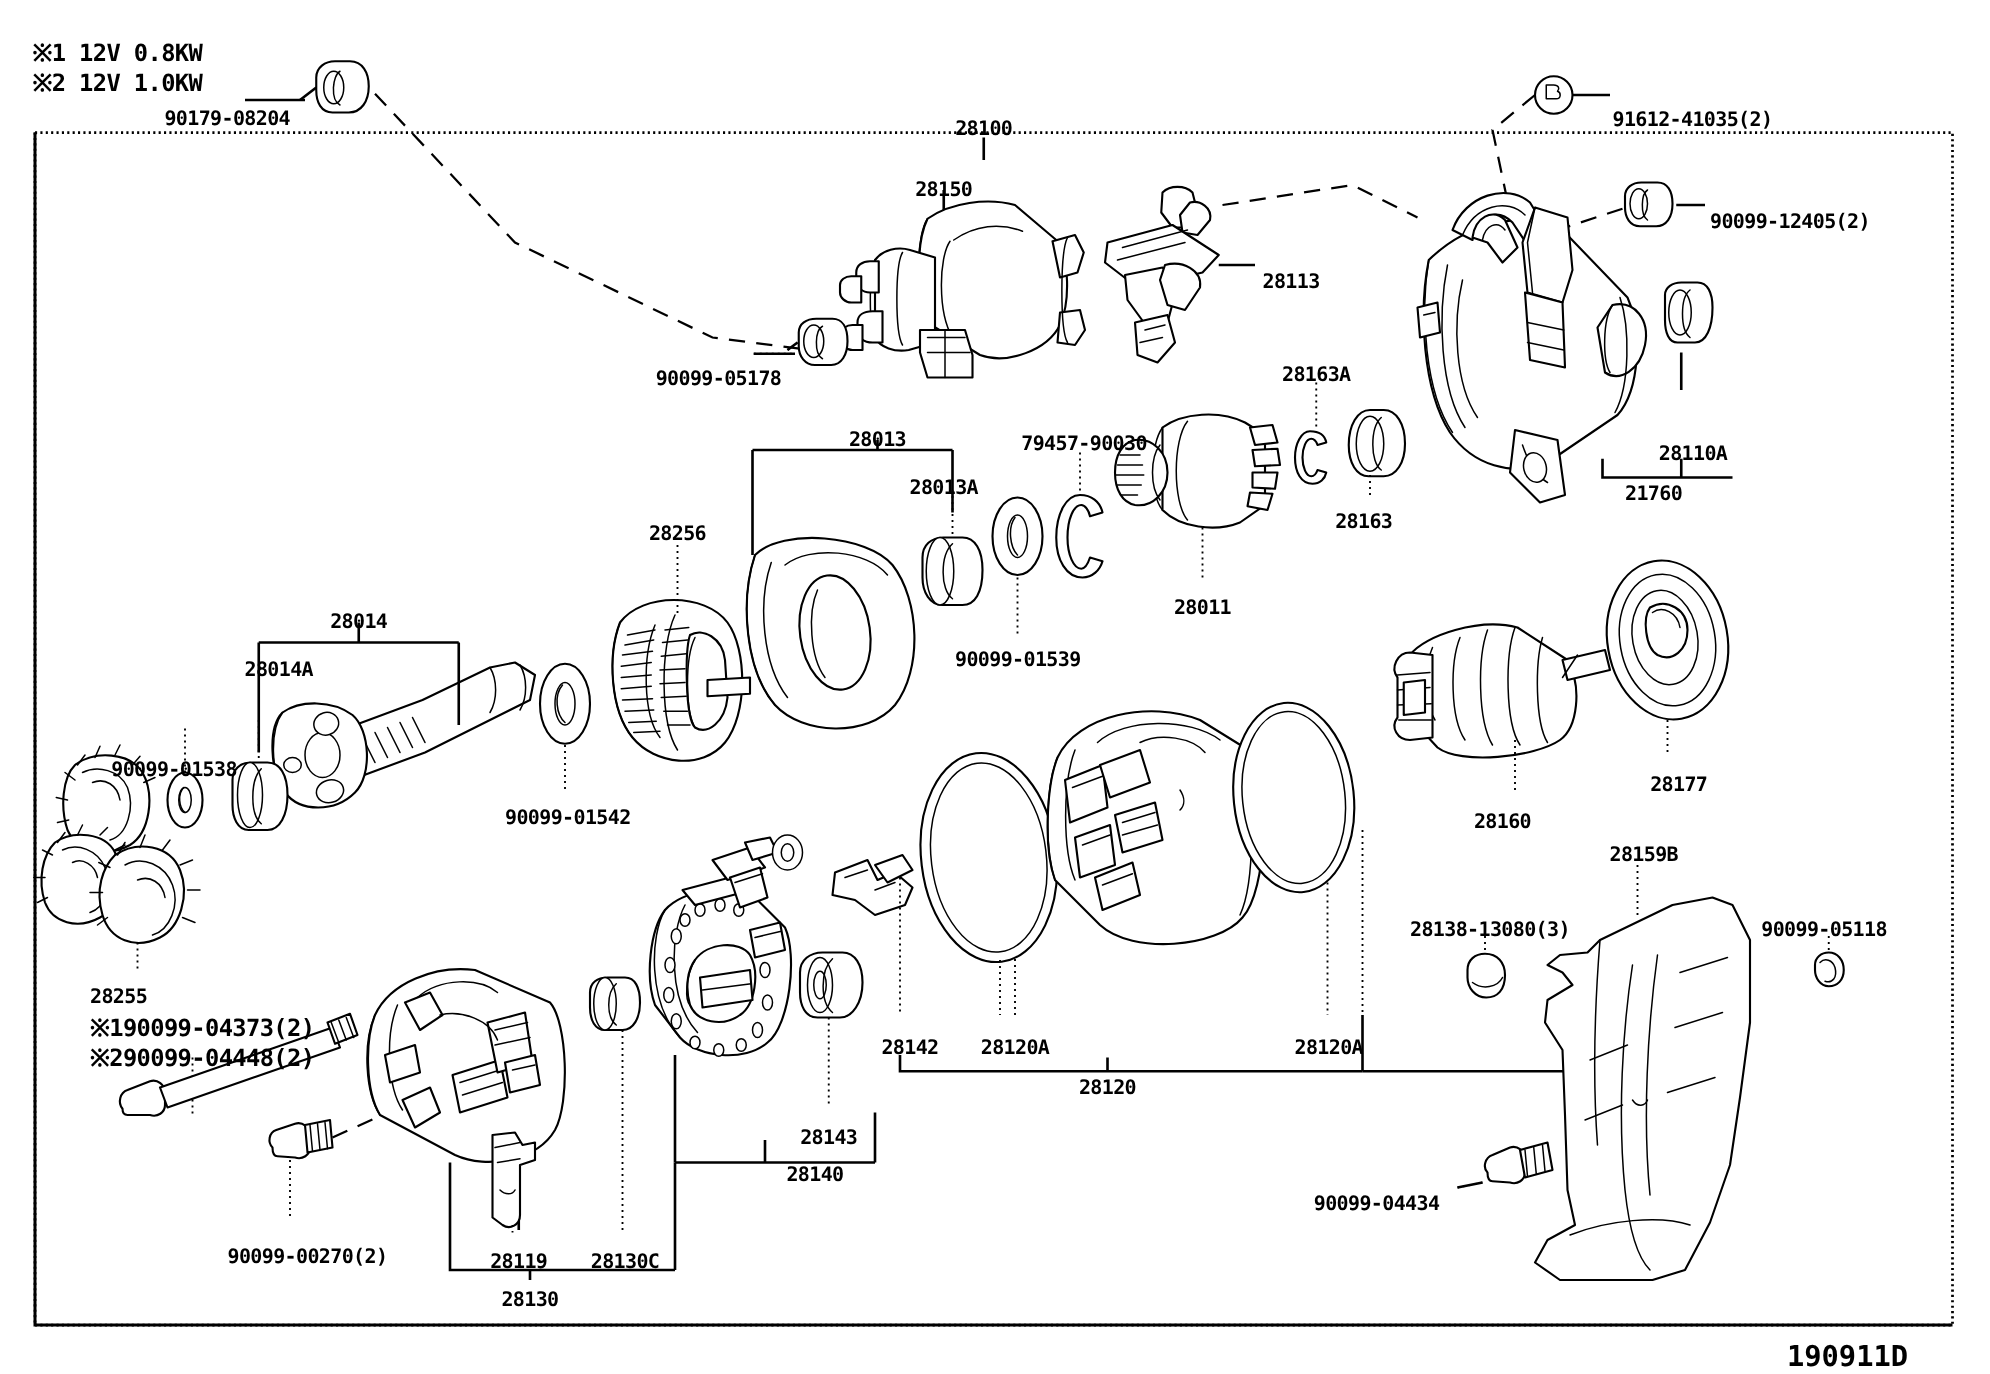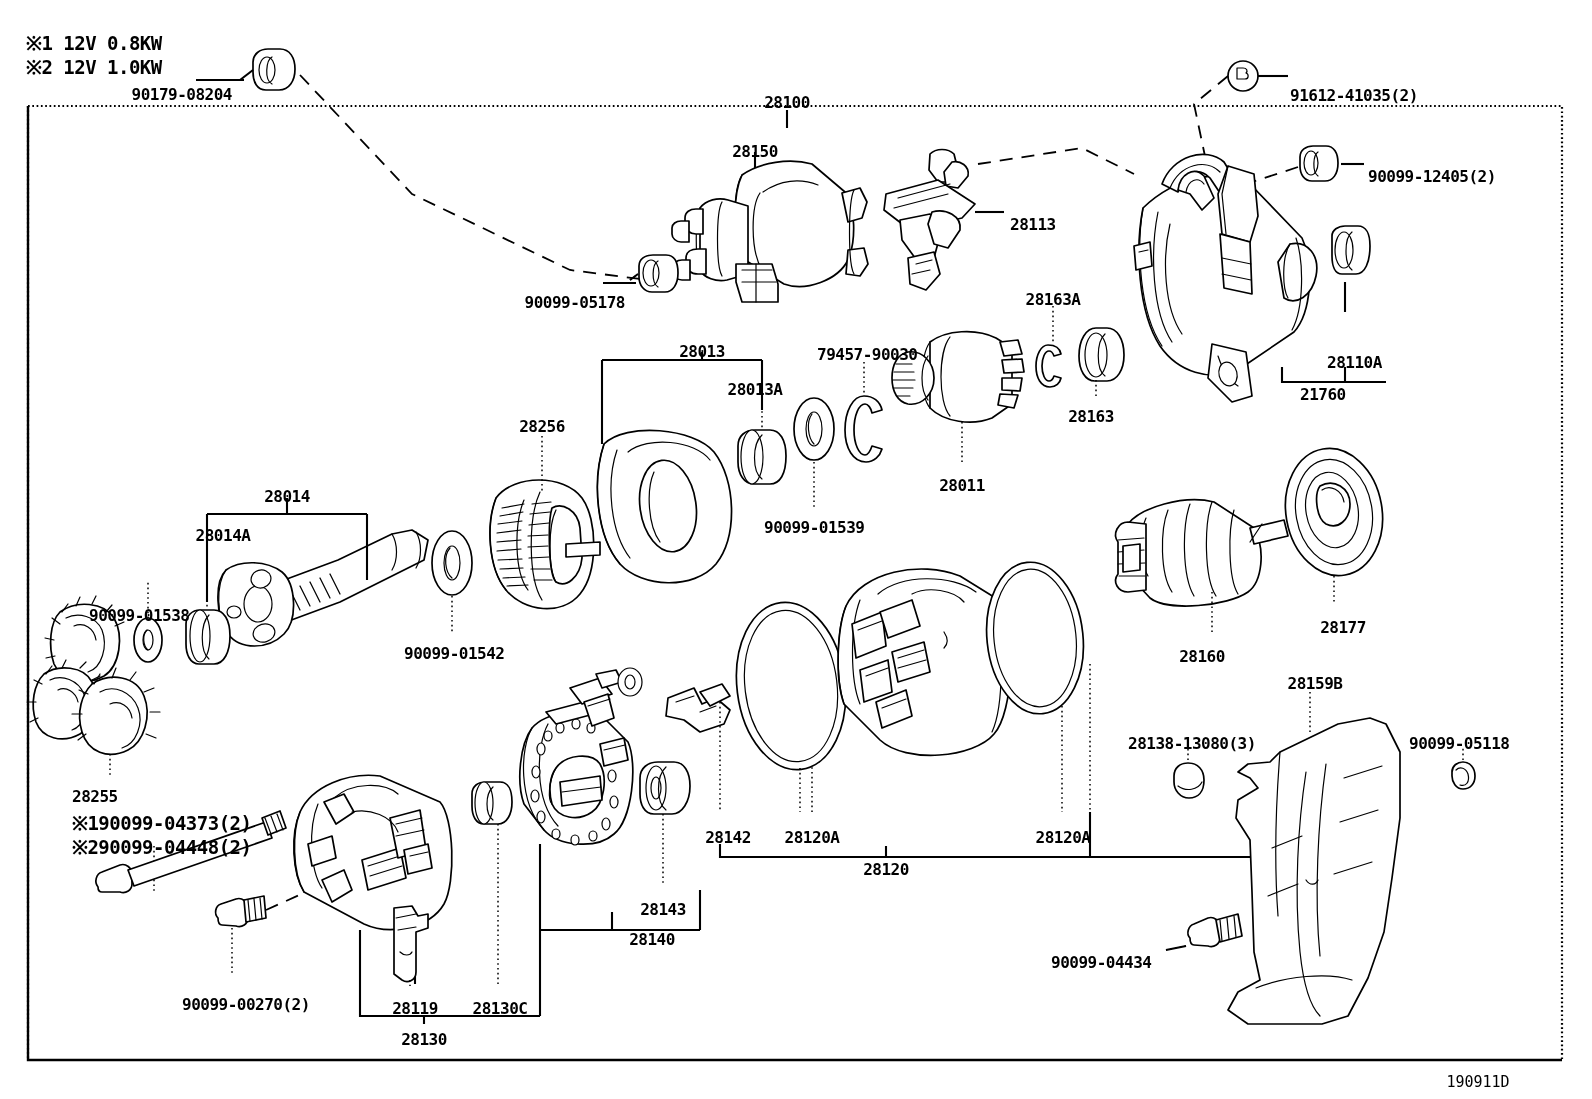--- a/index.html
+++ b/index.html
@@ -16,21 +16,21 @@
     position:absolute;
     font-family:"DejaVu Sans Mono","Liberation Mono",monospace;
     font-weight:bold;
     font-size:16px;
     letter-spacing:-0.5px;
     white-space:nowrap;
     color:#000;
     line-height:1;
   }
   .lbl.note{font-size:19px;font-weight:bold;}
-  .lbl.code{font-size:15px;font-weight:normal;letter-spacing:0px;}
+  .lbl.code{font-size:23px;font-weight:bold;letter-spacing:0px;}
   .ctr{transform:translateX(-50%);}
   .rt{transform:translateX(-100%);}
 </style>
 </head>
 <body>
 
 <div id="stage">
 
   <svg id="art" viewBox="0 0 1592 1099" xmlns="http://www.w3.org/2000/svg">
     <defs>

